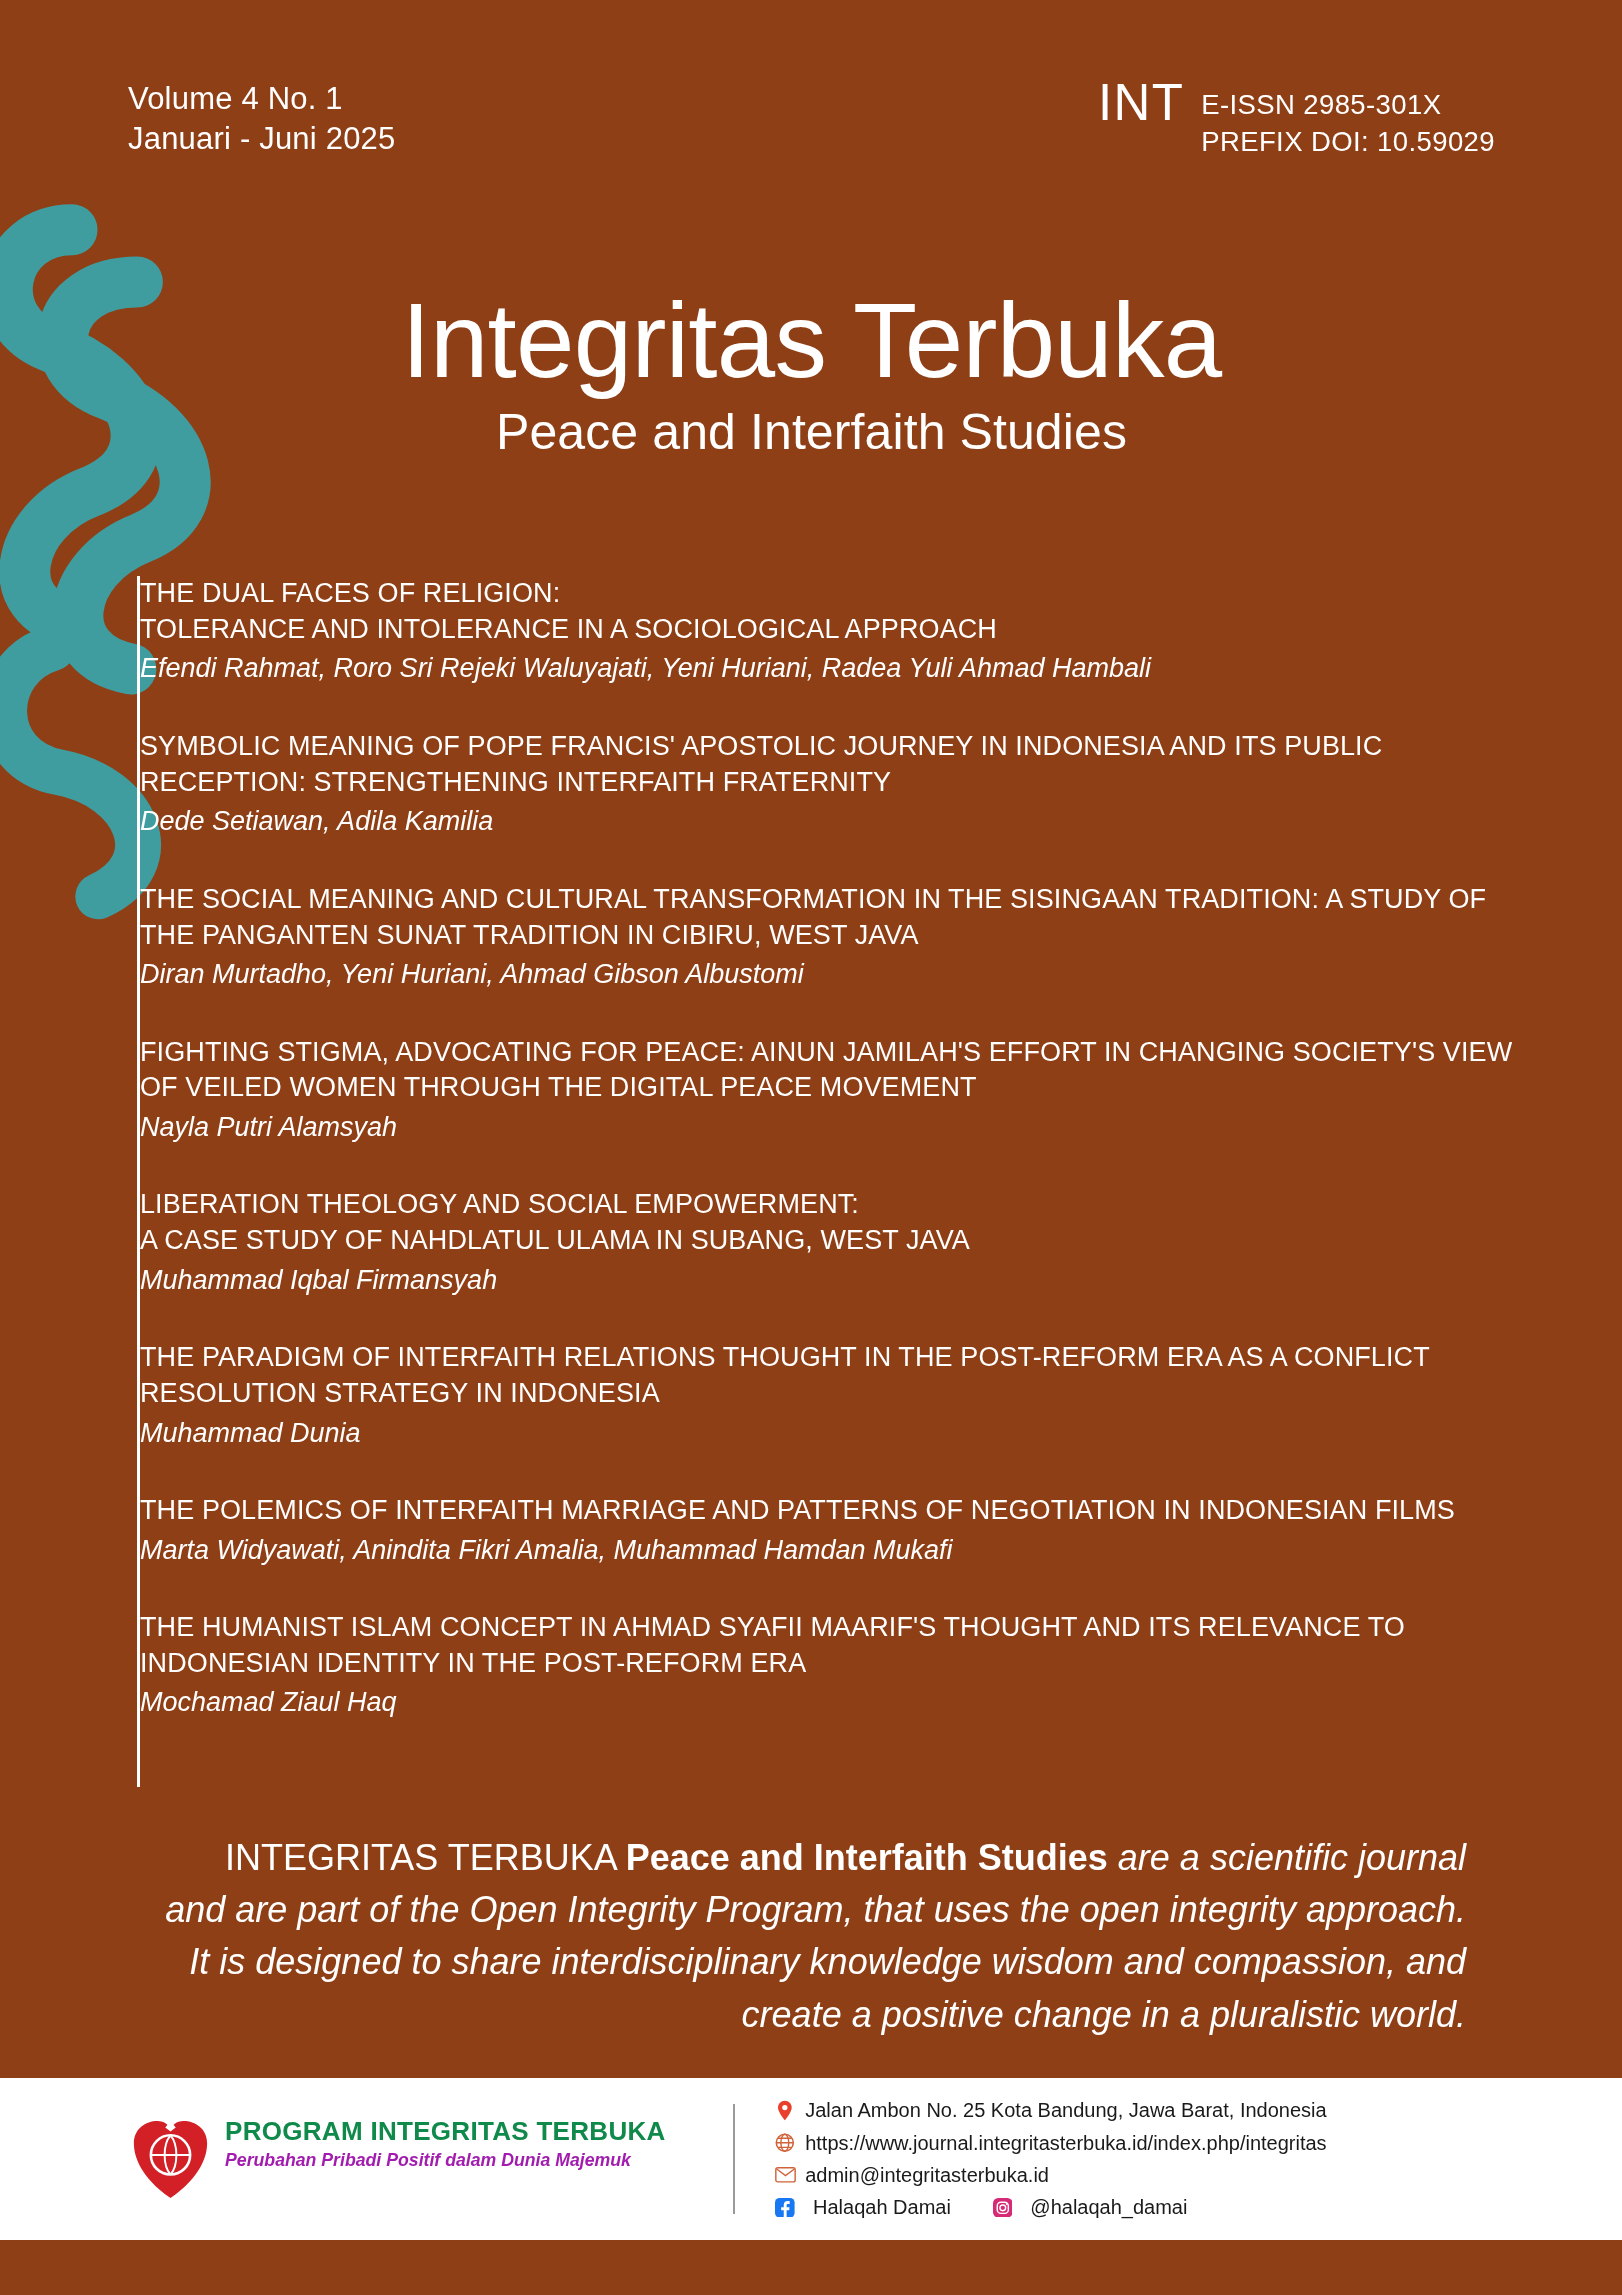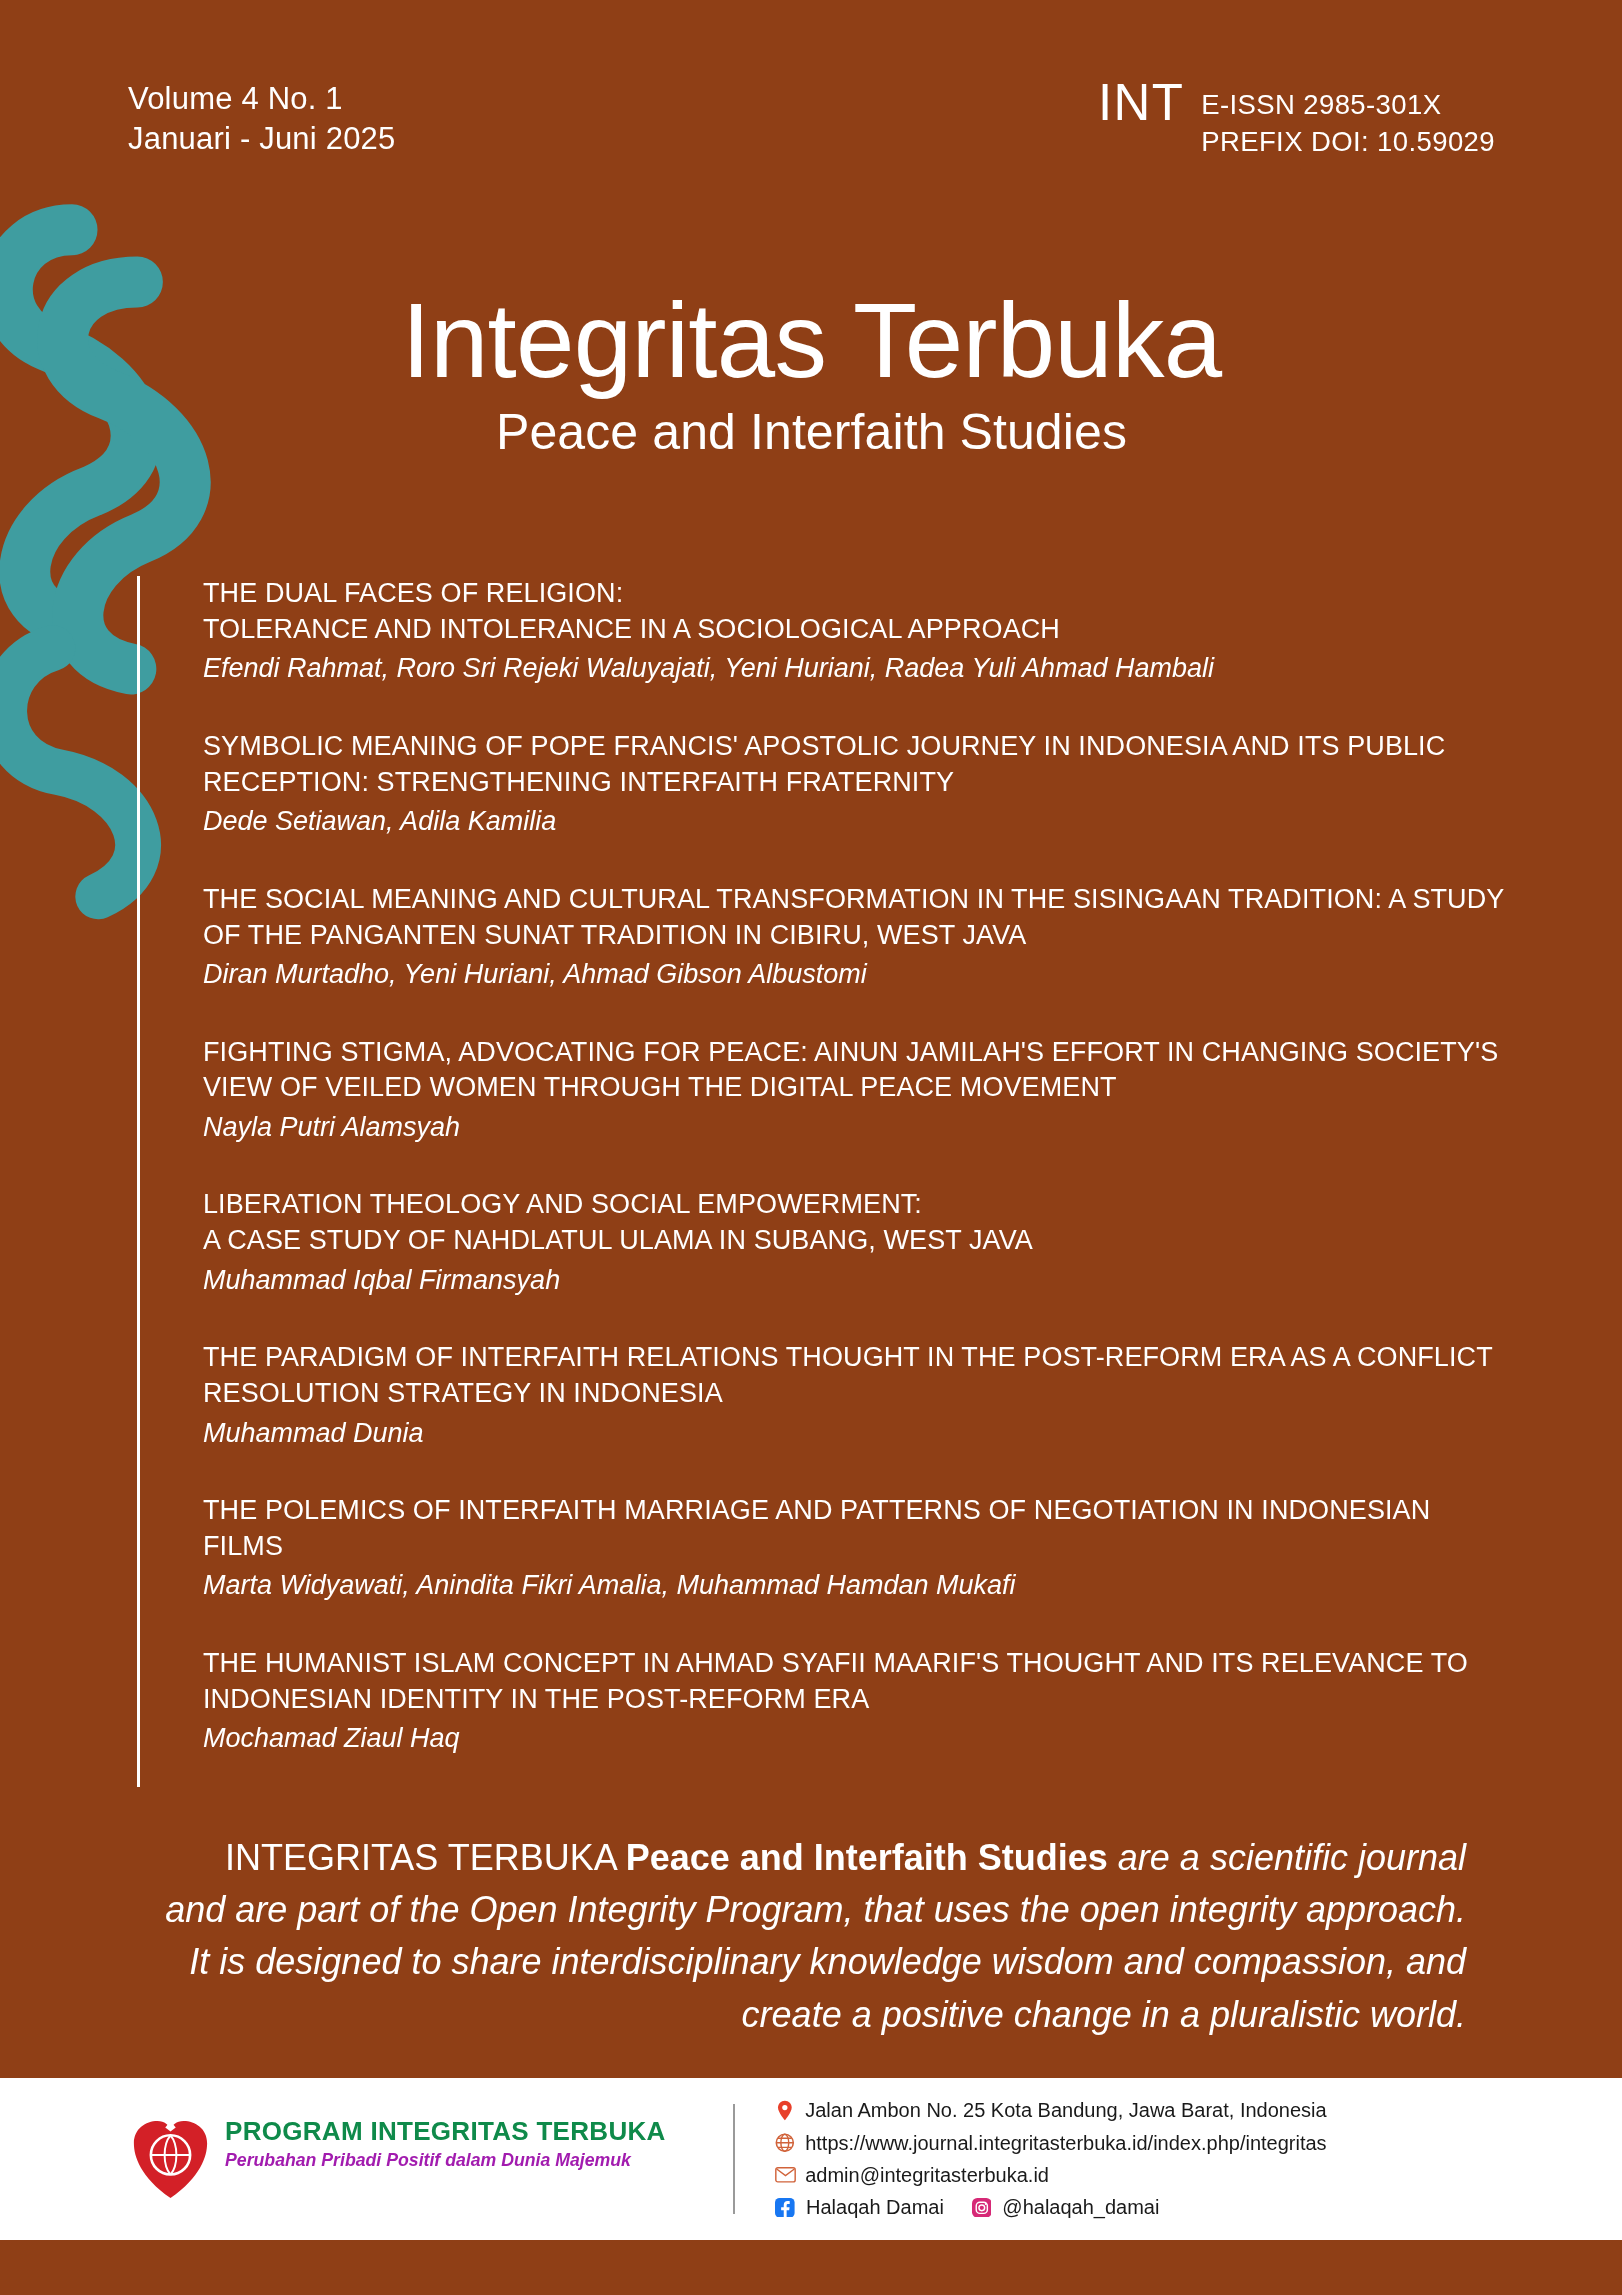--- a/index.html
+++ b/index.html
@@ -89,21 +89,20 @@
     margin: 11.8px 0 0 0;
     letter-spacing: 0.1px;
   }
 
   
   .toc {
     position: absolute;
     top: 576px;
     left: 137px;
     right: 106px;
-    padding-left: 63px;
     border-left: 3.3px solid #ffffff;
     min-height: 1211px;
   }
   .toc-item {
     margin-bottom: 42px;
   }
   .toc-item:last-child {
     margin-bottom: 12px;
   }
   .toc-title {
@@ -201,21 +200,21 @@
   .contact-row .ic {
     width: 22px;
     height: 22px;
     display: inline-flex;
     align-items: center;
     justify-content: center;
     flex: 0 0 auto;
   }
   .social-row {
     display: flex;
-    gap: 10px;
+    gap: 17px;
   }
   .social-row .sep {
     width: 6.5px;
   }
 
   
   .bottom-strip {
     position: absolute;
     left: 0;
     right: 0;

